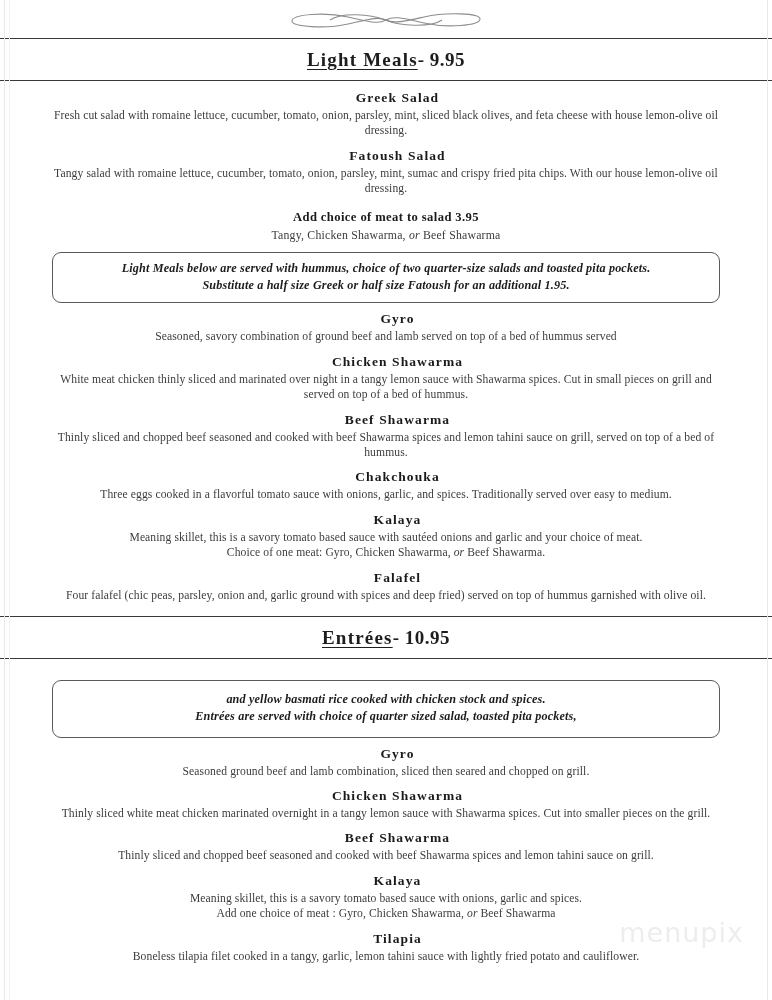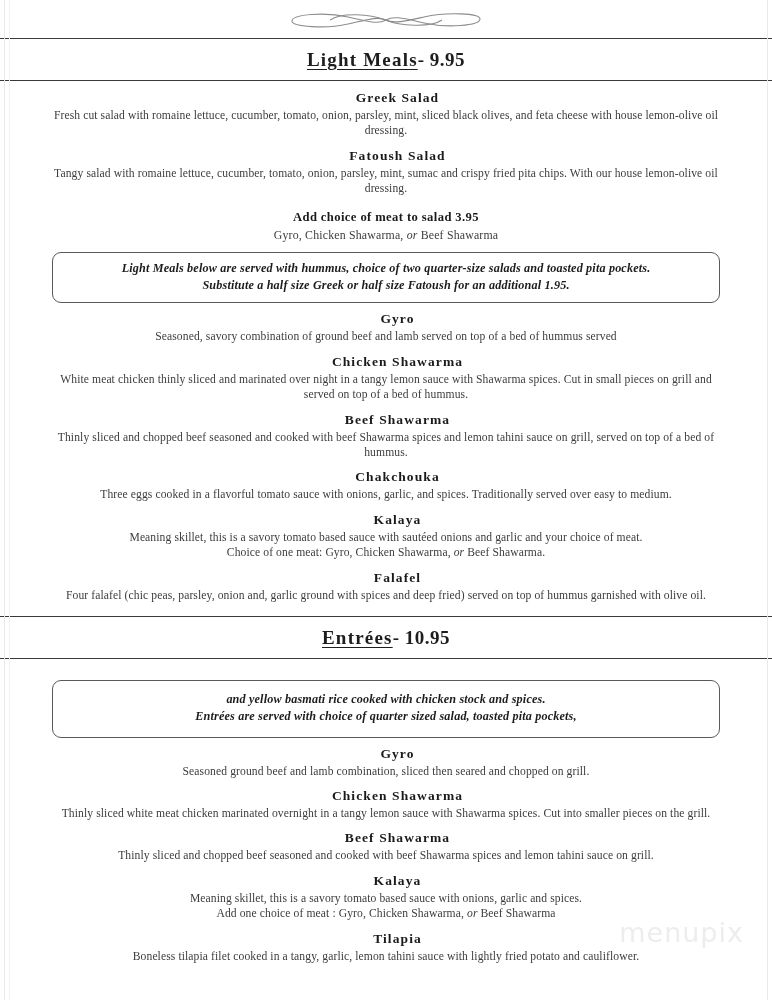--- a/index.html
+++ b/index.html
@@ -175,21 +175,21 @@
       <div class="item-desc">Fresh cut salad with romaine lettuce, cucumber, tomato, onion, parsley, mint, sliced black olives, and feta cheese with house lemon-olive oil dressing.</div>
     </div>
 
     <div class="item">
       <div class="item-name">Fatoush Salad</div>
       <div class="item-desc">Tangy salad with romaine lettuce, cucumber, tomato, onion, parsley, mint, sumac and crispy fried pita chips.  With our house lemon-olive oil dressing.</div>
     </div>
 
     <div class="addon">
       <div class="addon-title">Add choice of meat to salad 3.95</div>
-      <div class="addon-sub"><span>Gyro, Chicken Shawarma, </span><i>or</i><span> Beef Shawarma</span></div>
+      <div class="addon-sub"><span>Tangy, Chicken Shawarma, </span><i>or</i><span> Beef Shawarma</span></div>
     </div>
 
     <div class="note-box">
       <div class="note-line">Light Meals below are served with hummus, choice of two quarter-size salads and toasted pita pockets.</div>
       <div class="note-line">Substitute a half size Greek or half size Fatoush for an additional 1.95.</div>
     </div>
 
     <div class="item">
       <div class="item-name">Gyro</div>
       <div class="item-desc">Seasoned, savory combination of ground beef and lamb served on top of a bed of hummus served</div>

